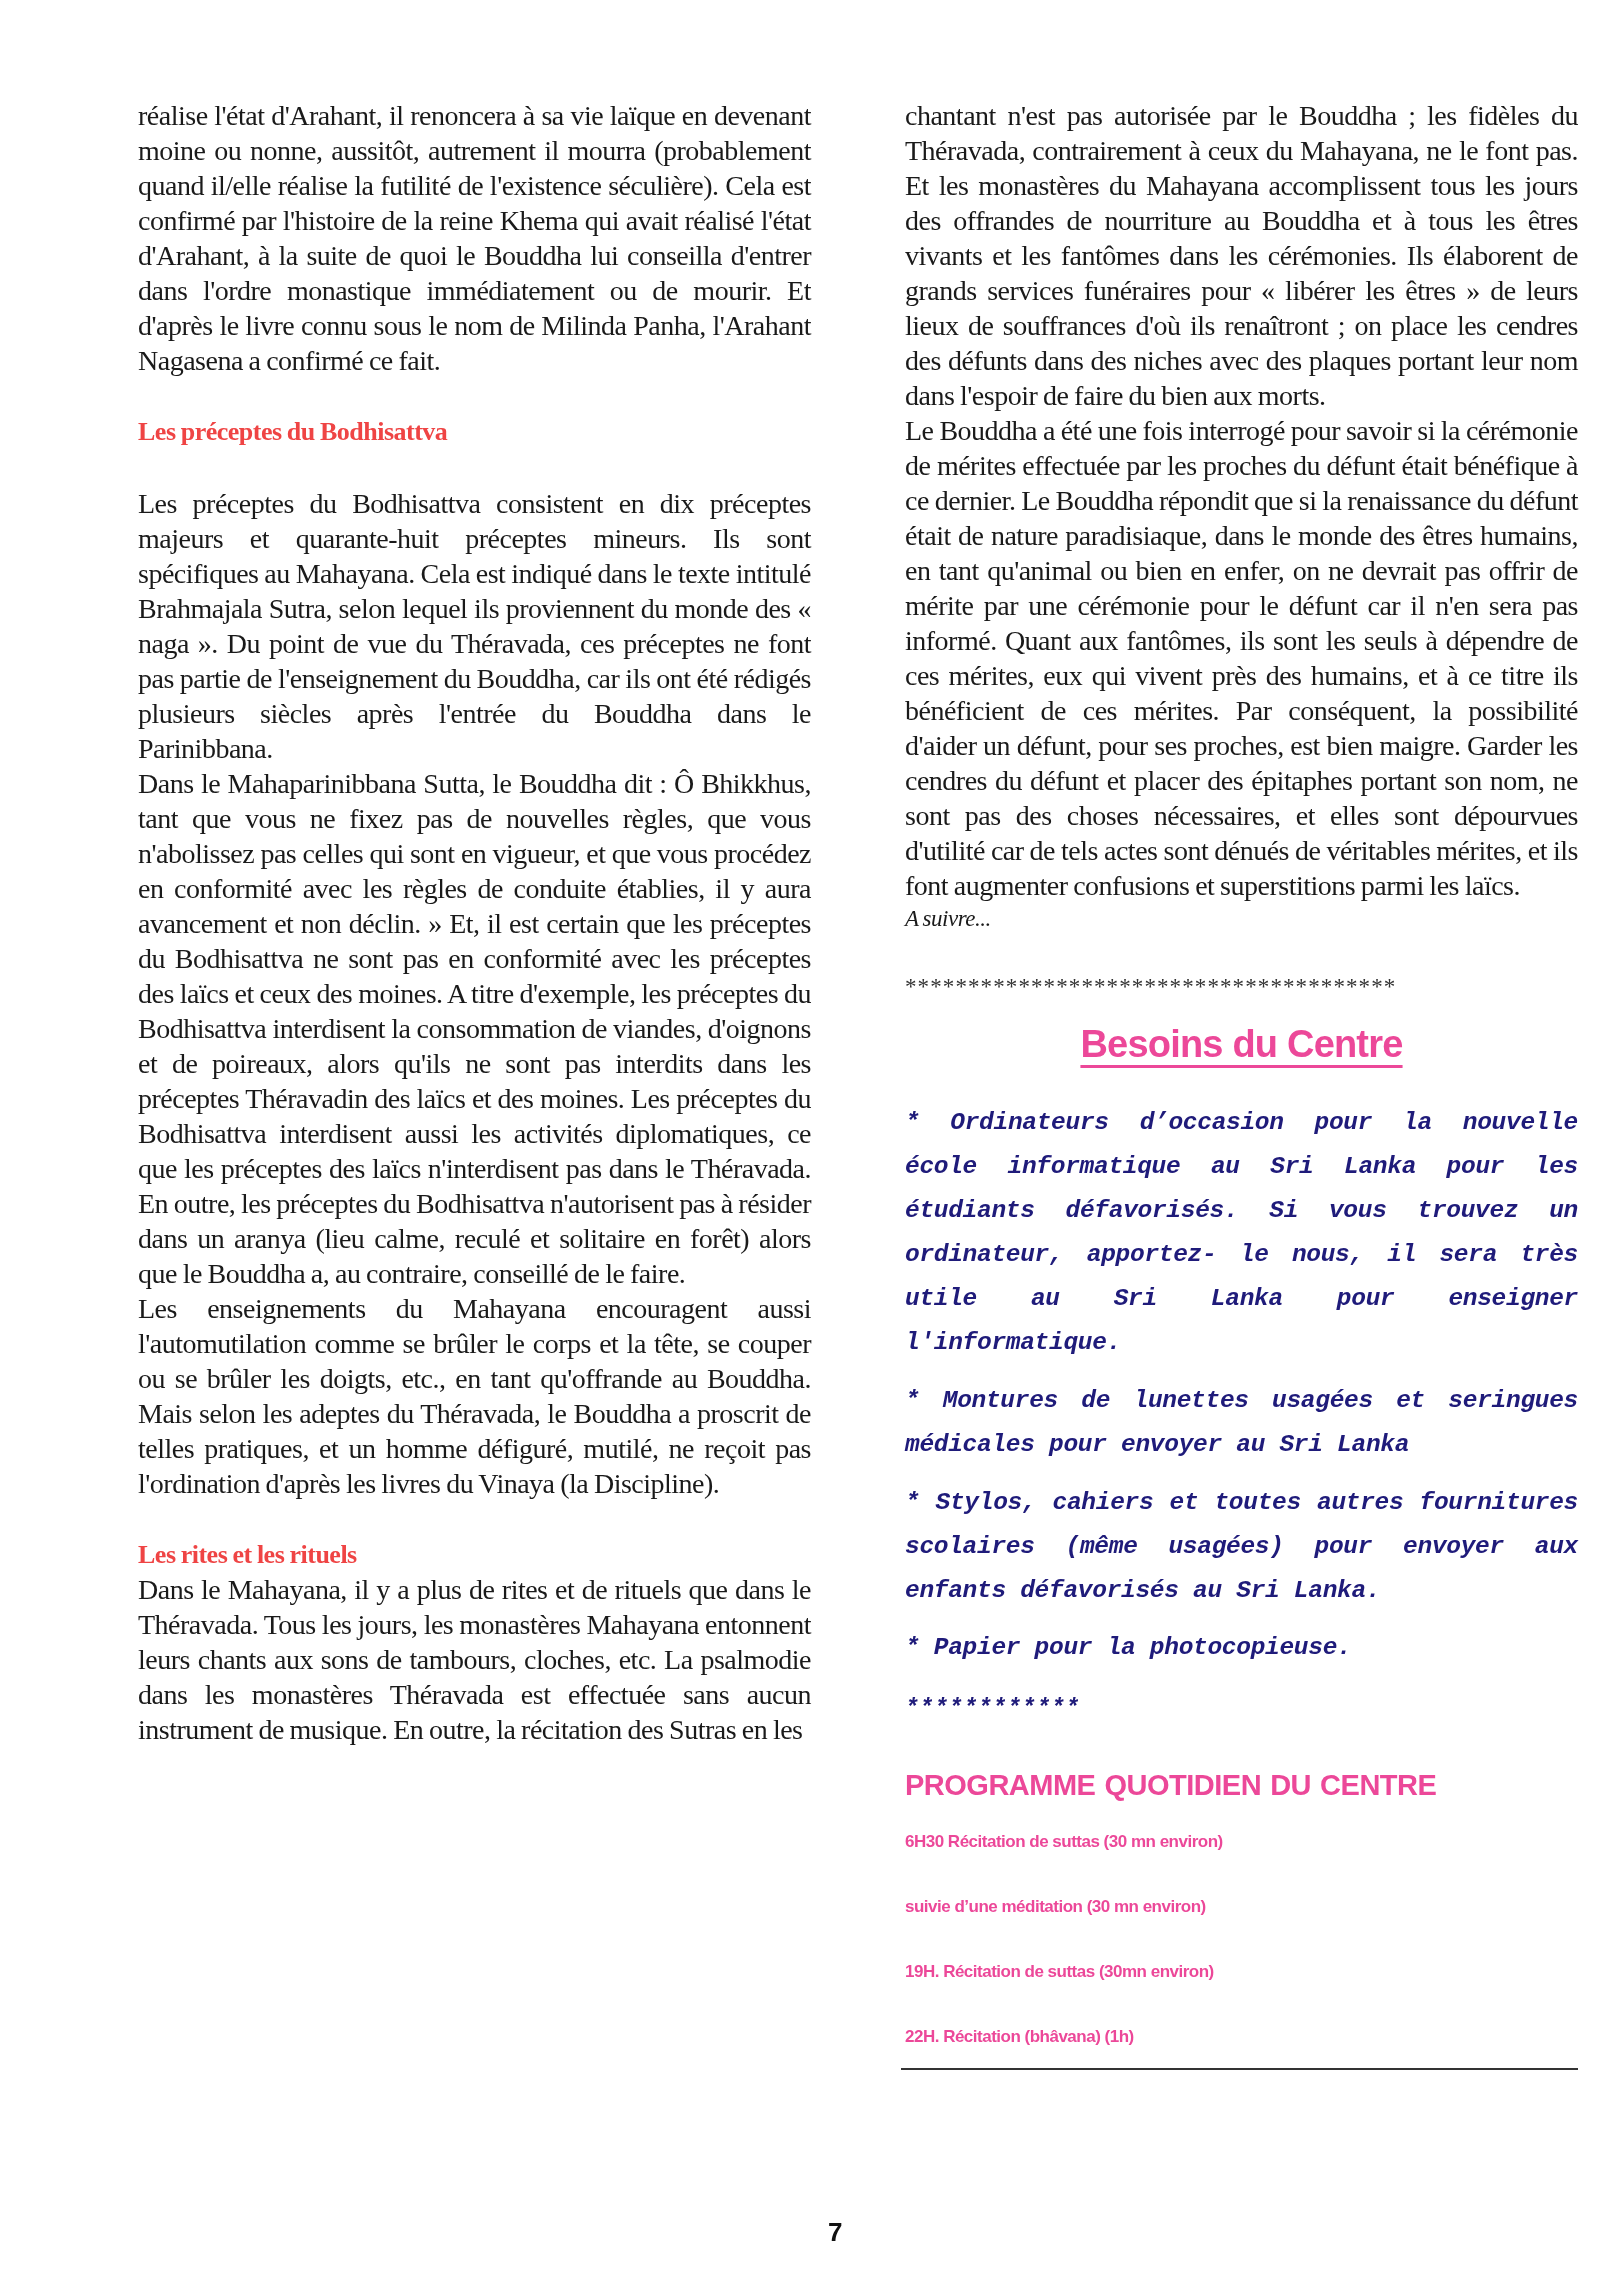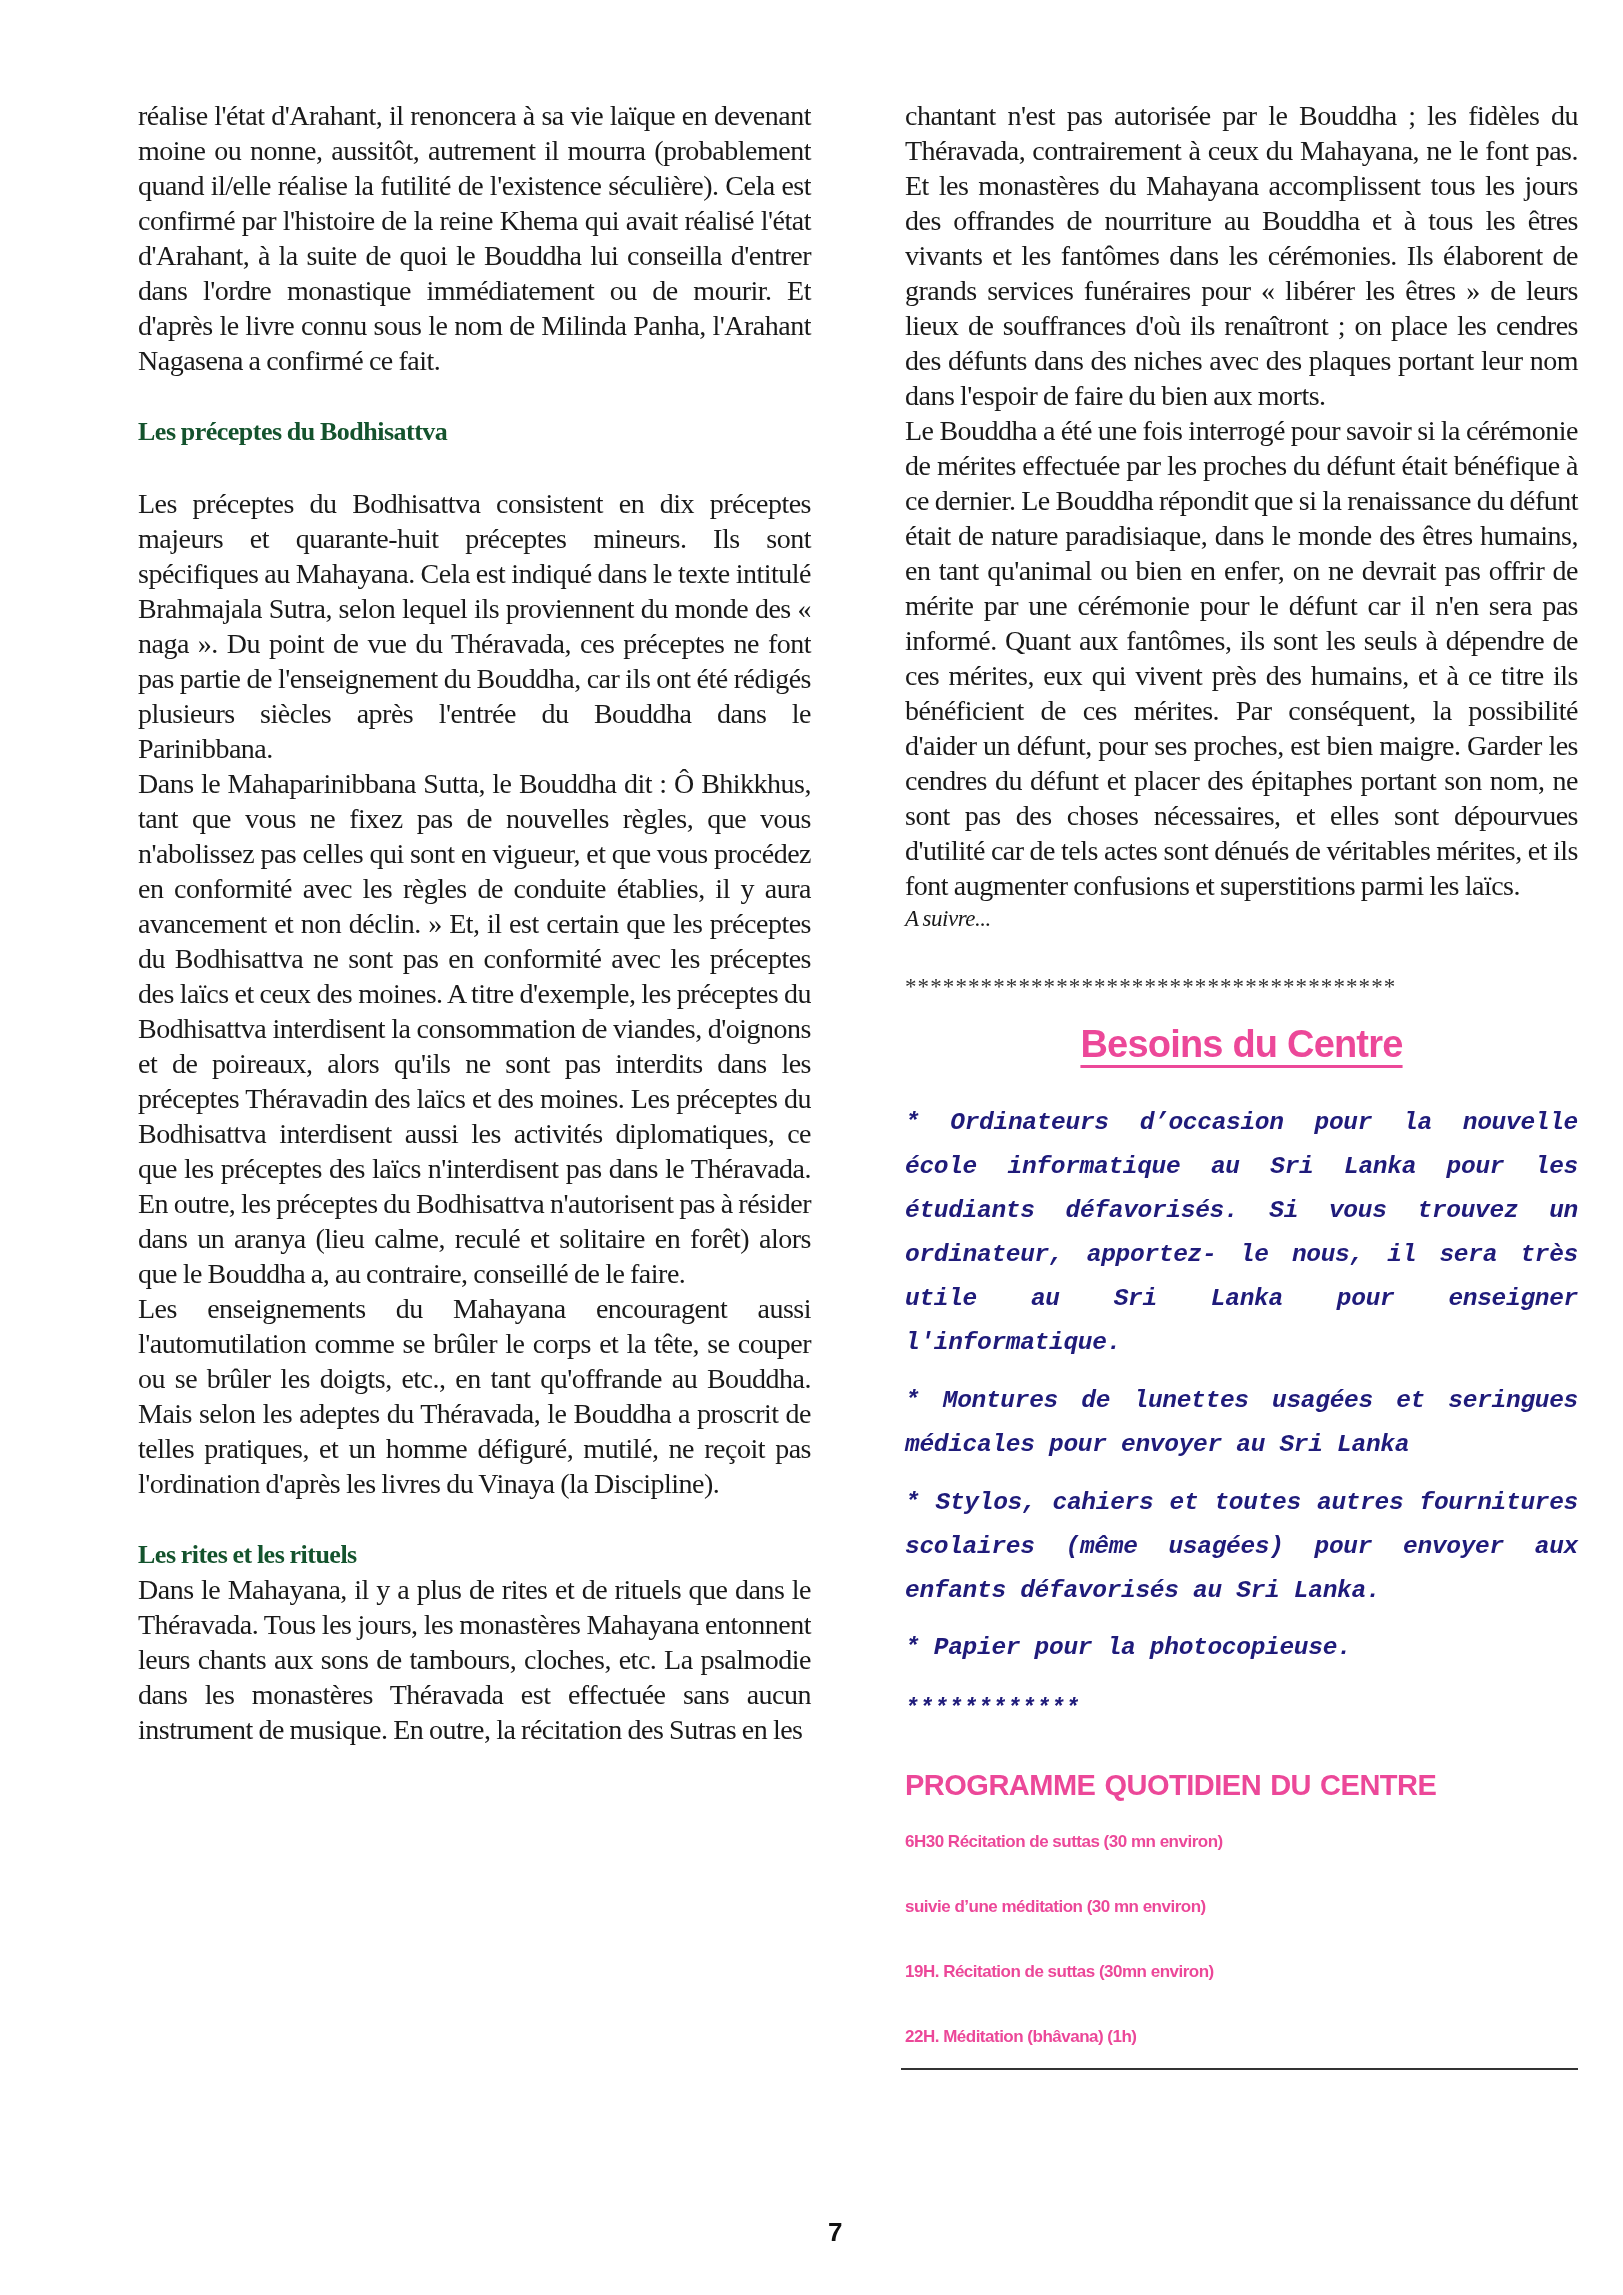--- a/index.html
+++ b/index.html
@@ -19,21 +19,21 @@
     letter-spacing: -0.5px;
     word-spacing: -0.8px;
   }
   .serif p { margin: 0; }
   .serif .gap-lg { height: 37px; }
   .heading {
     font-family: "Liberation Serif", "DejaVu Serif", serif;
     font-weight: bold;
     font-size: 26px;
     line-height: 34px;
-    color: #14532d;
+    color: #ef4444;
     letter-spacing: -0.5px;
     margin: 0;
   }
   .cont { font-style: italic; font-size: 23px; line-height: 31px; margin-top: 3.1px; }
 
   .stars {
     font-family: "Liberation Serif", "DejaVu Serif", serif;
     font-size: 23px;
     color: #333;
     letter-spacing: 1.1px;
@@ -128,21 +128,21 @@
       <p class="item">* Papier pour la photocopieuse.</p>
       <p class="stars-blue">************</p>
     </div>
 
     <div class="programme">
       <div class="prog-title">PROGRAMME QUOTIDIEN DU   CENTRE</div>
       <div class="prog-list">
         <div class="prog-item">6H30 Récitation de suttas (30 mn environ)</div>
         <div class="prog-item">suivie d’une méditation (30 mn environ)</div>
         <div class="prog-item">19H. Récitation de suttas (30mn environ)</div>
-        <div class="prog-item">22H. Méditation (bhâvana) (1h)</div>
+        <div class="prog-item">22H. Récitation (bhâvana) (1h)</div>
       </div>
       <div class="prog-rule"></div>
     </div>
   </div>
 
   <div class="page-number">7</div>
 </div>
 
 
 </body></html>

